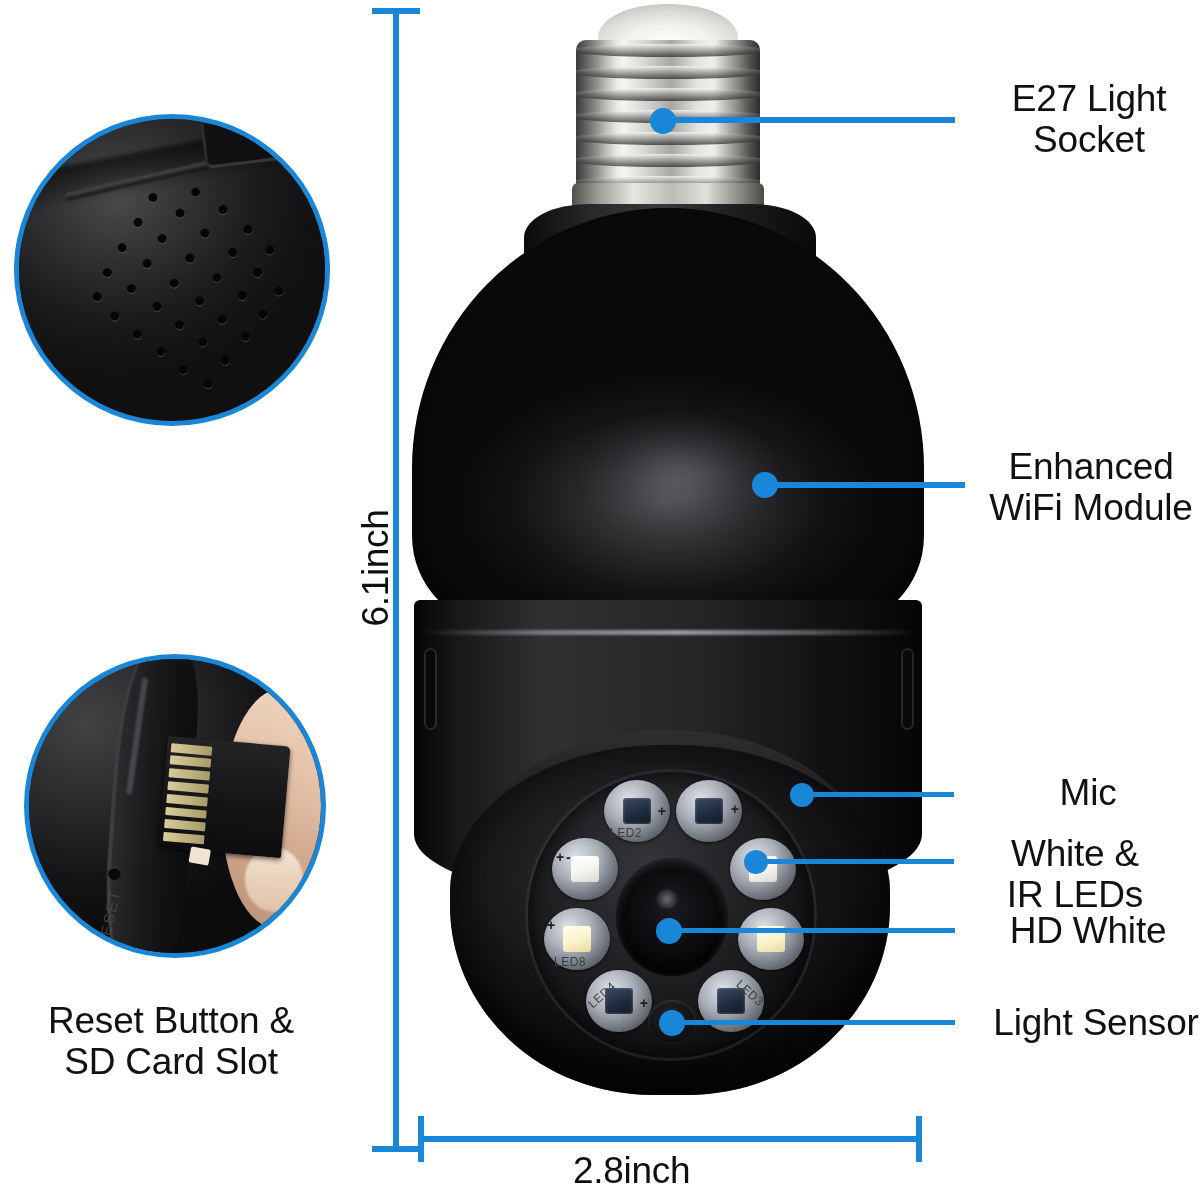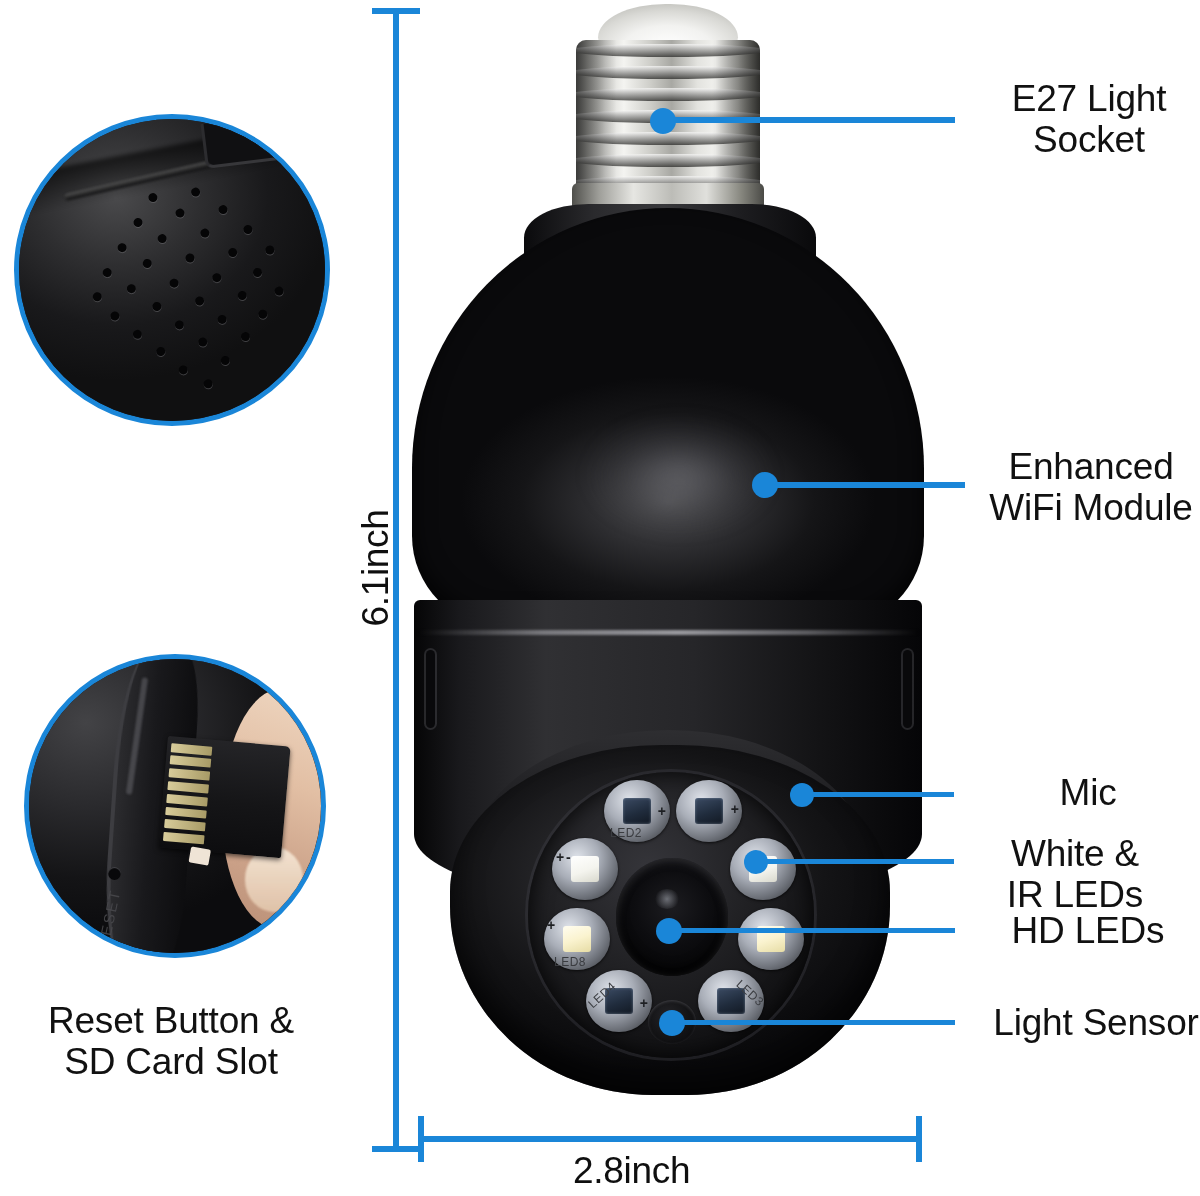--- a/index.html
+++ b/index.html
@@ -521,21 +521,21 @@
   <div>
     <div class="accent-dot" style="left:744px; top:850px; width:24px; height:24px;"></div>
     <div class="accent-line" style="left:756px; top:859px; width:198px; height:5px;"></div>
     <div class="label right" style="left:964px; top:833px; width:222px;">White &amp;
 IR LEDs</div>
   </div>
 
   <div>
     <div class="accent-dot" style="left:656px; top:918px; width:26px; height:26px;"></div>
     <div class="accent-line" style="left:669px; top:928px; width:286px; height:5px;"></div>
-    <div class="label right" style="left:978px; top:910px; width:220px;">HD LEDs</div>
+    <div class="label right" style="left:978px; top:910px; width:220px;">HD White</div>
   </div>
 
   <div>
     <div class="accent-dot" style="left:659px; top:1010px; width:26px; height:26px;"></div>
     <div class="accent-line" style="left:672px; top:1020px; width:283px; height:5px;"></div>
     <div class="label right" style="left:978px; top:1002px; width:236px;">Light Sensor</div>
   </div>
 
   <div class="inset" style="left:14px; top:114px; width:316px; height:312px;">
     <div class="spk-surface"></div>

